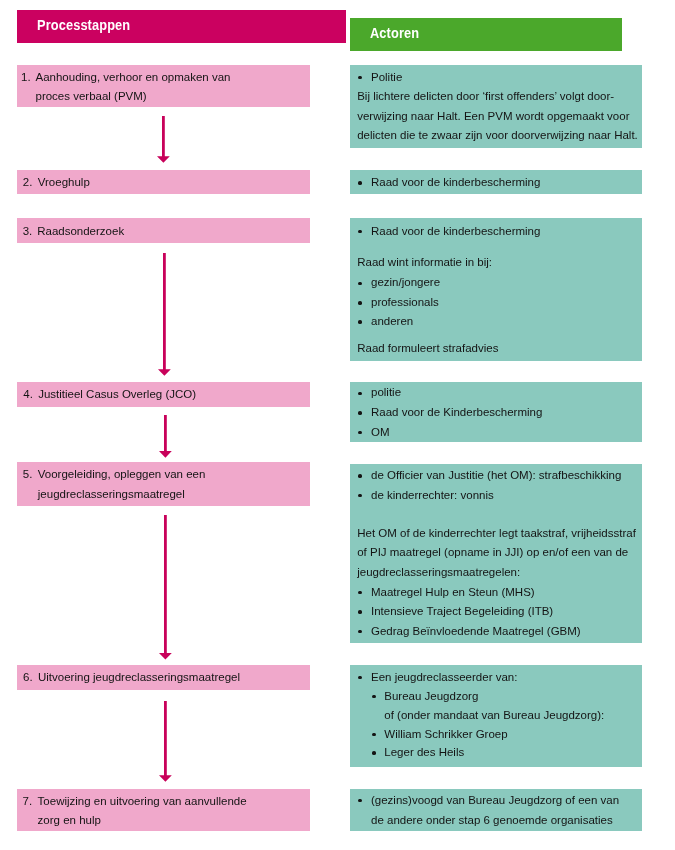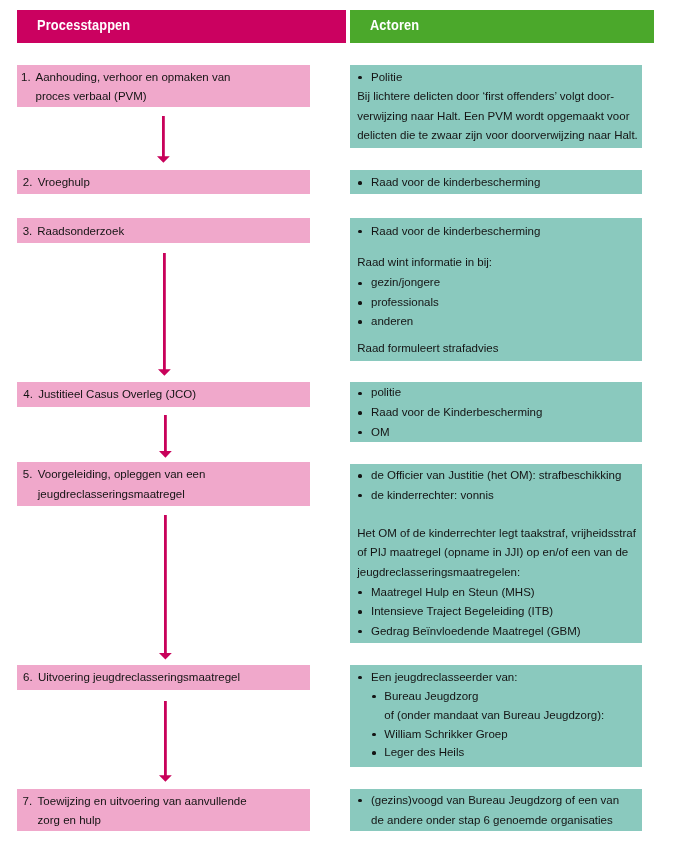--- a/index.html
+++ b/index.html
@@ -23,21 +23,21 @@
   .tx{position:absolute;white-space:nowrap;font-size:11.5px;line-height:0;}
   .bul{position:absolute;width:3.7px;height:3.7px;border-radius:50%;background:var(--text);}
   .arrow{position:absolute;display:block;}
 </style>
 </head>
 <body>
 
   <div class="hdr hdr-left" style="left:17px;top:10px;width:293px;height:33px;padding-left:36px;">
     <span class="hdr-label">Processtappen</span>
   </div>
-  <div class="hdr hdr-right" style="left:350px;top:10px;width:304px;height:33px;">
+  <div class="hdr hdr-right" style="left:350px;top:18px;width:272px;height:33px;">
     <span class="hdr-label">Actoren</span>
   </div>
 
   <div class="box step-box" style="left:17px;top:65.0px;width:293px;height:42.0px;">
     <span class="tx num" style="left:4.1px;top:11.75px;">1.</span>
     <span class="tx" style="left:18.5px;top:11.75px;">Aanhouding, verhoor en opmaken van</span>
     <span class="tx" style="left:18.5px;top:31.25px;">proces verbaal (PVM)</span>
   </div>
   <div class="box step-box" style="left:17px;top:170.0px;width:293px;height:24.4px;">
     <span class="tx num" style="left:5.8px;top:11.95px;">2.</span>

